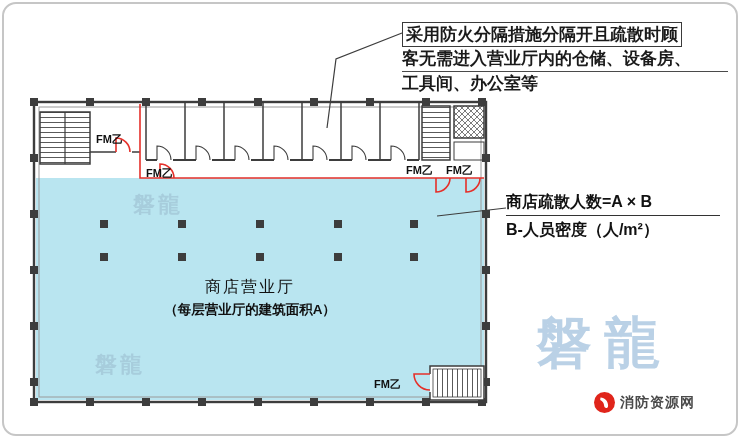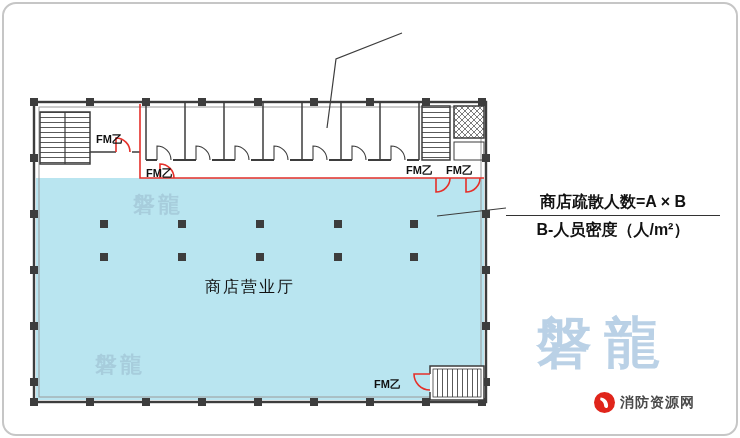--- a/index.html
+++ b/index.html
@@ -4,21 +4,21 @@
 <style>
   html,body{margin:0;padding:0;background:#fff;}
   body{font-family:"Liberation Sans","DejaVu Sans",sans-serif;}
   .canvas{position:relative;width:740px;height:438px;background:#fff;overflow:hidden;}
   .frame{position:absolute;inset:2px;border:2px solid #c6c6c6;border-radius:14px;pointer-events:none;z-index:5;}
   #plan-svg{position:absolute;left:0;top:0;z-index:1;}
   .abs{position:absolute;z-index:2;}
   .note{left:402px;top:22px;width:326px;font-size:17px;line-height:23px;color:#1a1a1a;font-weight:600;}
   .note .boxed{display:inline-block;border:1.5px solid #3a3a3a;padding:0 3px;}
   .note .underlined{border-bottom:1.2px solid #4a4a4a;padding-bottom:1px;}
-  .formula{left:506px;top:190px;width:214px;font-size:16px;line-height:23px;color:#111;font-weight:600;text-align:center;}
+  .formula{left:506px;top:190px;width:214px;font-size:16px;line-height:23px;color:#111;font-weight:600;}
   .formula .f-title{border-bottom:1.3px solid #333;padding-bottom:2px;margin-bottom:2px;}
   .hall-label{left:100px;top:277px;width:300px;text-align:center;color:#111;}
   .hall-title{font-size:16px;font-weight:400;letter-spacing:2px;}
   .hall-sub{font-size:13.5px;font-weight:700;margin-top:3px;}
   .fm{position:absolute;z-index:3;font-size:11px;font-weight:700;color:#101010;white-space:nowrap;}
   .stamp{position:absolute;z-index:2;font-size:22px;font-weight:700;color:rgba(125,150,175,0.30);letter-spacing:3px;}
   .brand{left:536px;top:306px;font-size:56px;font-weight:700;letter-spacing:12px;color:rgba(143,180,215,0.62);white-space:nowrap;}
   .footer{left:594px;top:392px;display:flex;align-items:center;gap:5px;}
   .footer .logo{display:inline-flex;width:21px;height:21px;}
   .site-name{font-size:14px;font-weight:700;color:#4a4a4a;letter-spacing:1px;white-space:nowrap;}
@@ -139,28 +139,34 @@
 
     <g stroke="#3d3d3d" stroke-width="1.2" fill="none">
       <path d="M402,33L336,59L327,128"></path>
       <path d="M506,208L437,216"></path>
     </g>
   </svg>
 
   <span class="stamp" style="left:133px;top:190px">磐龍</span>
   <span class="stamp" style="left:95px;top:350px">磐龍</span>
 
+  <div class="abs note">
+    <div><span class="boxed">采用防火分隔措施分隔开且疏散时顾</span></div>
+    <div class="underlined">客无需进入营业厅内的仓储、设备房、</div>
+    <div>工具间、办公室等</div>
+  </div>
 
   <div class="abs formula">
     <div class="f-title">商店疏散人数=A × B</div>
     <div>B-人员密度（人/m²）</div>
   </div>
 
   <div class="abs hall-label">
     <div class="hall-title">商店营业厅</div>
+    <div class="hall-sub">（每层营业厅的建筑面积A）</div>
   </div>
 
   <span class="fm" style="left:96px;top:132px">FM乙</span>
   <span class="fm" style="left:146px;top:166px">FM乙</span>
   <span class="fm" style="left:406px;top:163px">FM乙</span>
   <span class="fm" style="left:446px;top:163px">FM乙</span>
   <span class="fm" style="left:374px;top:377px">FM乙</span>
 
   <div class="abs brand">磐龍</div>
 

